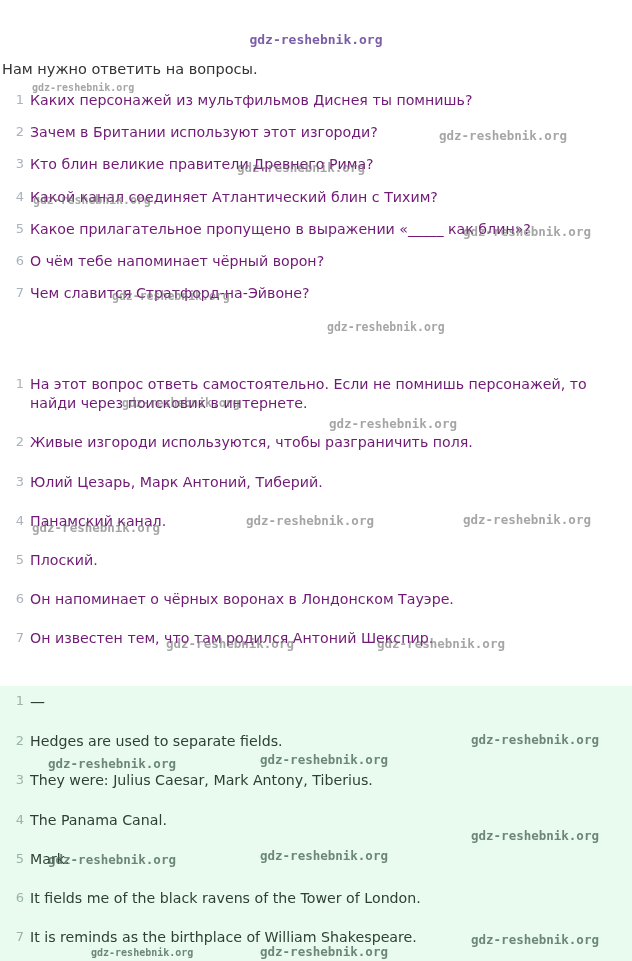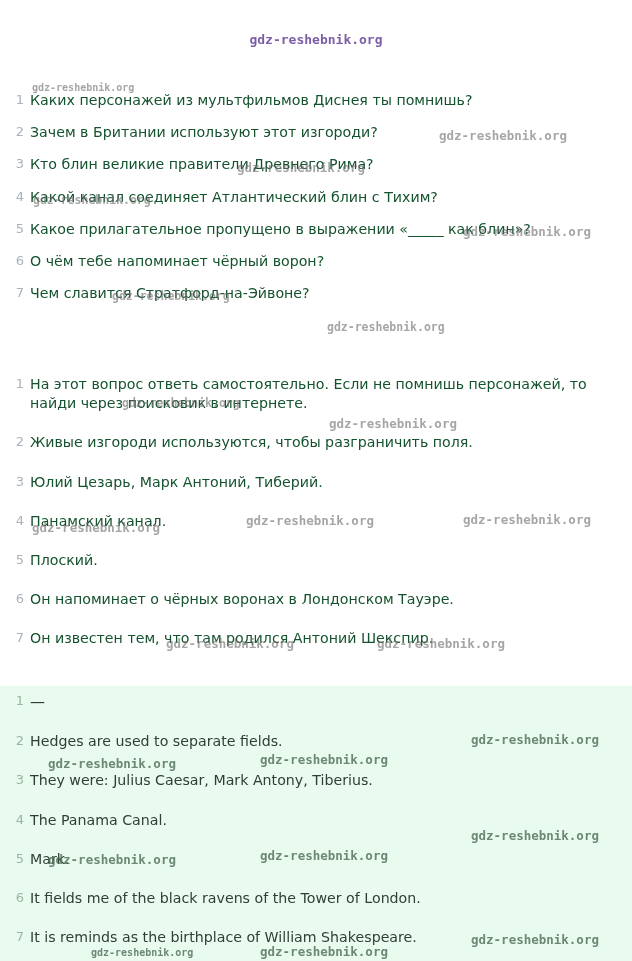--- a/index.html
+++ b/index.html
@@ -57,21 +57,21 @@
     min-width: 30px;
     text-align: right;
     font-size: 13px;
     color: #a8b3bd;
     padding-right: 6px;
     box-sizing: border-box;
     line-height: 1.35;
   }
   .txt {
     font-size: 14.2px;
-    color: #14532d;
+    color: #701a75;
     line-height: 1.35;
     flex: 1;
   }
   .q-block .row { margin-bottom: 13px; }
   .a-block { position: absolute; top: 347px; left: 0; width: 632px; }
   .a-block .row { margin-bottom: 20px; }
   .green-block {
     position: absolute;
     top: 658px;
     left: 0;
@@ -99,20 +99,21 @@
   .wm.green { color: #4e6b58; opacity: 0.8; }
   .dash { font-size: 15px; }
 </style>
 </head>
 <body>
 
 <div class="page">
 
   <div class="wm-top">gdz-reshebnik.org</div>
 
+  <div class="intro">Нам нужно ответить на вопросы.</div>
 
   <div class="qlist q-block">
     <div class="row">
       <div class="num">1</div>
       <div class="txt">Каких персонажей из мультфильмов Диснея ты помнишь?</div>
     </div>
     <div class="row">
       <div class="num">2</div>
       <div class="txt">Зачем в Британии используют этот изгороди?</div>
     </div>

